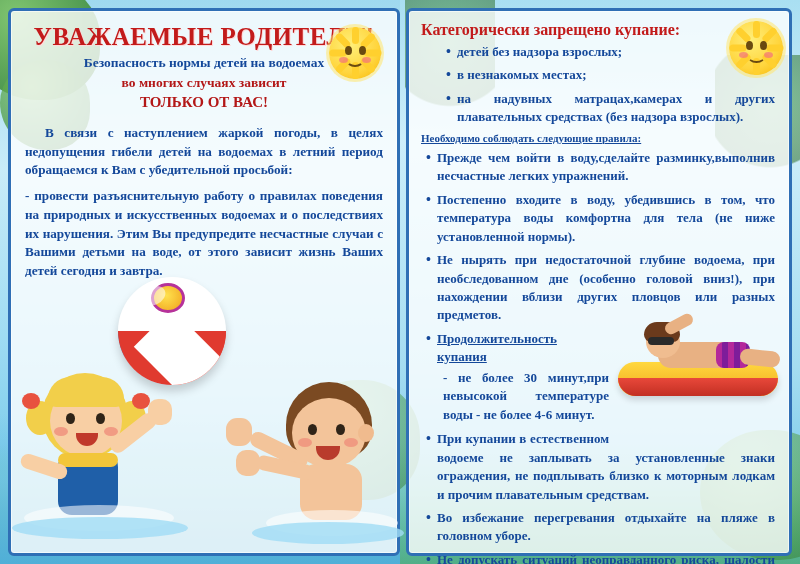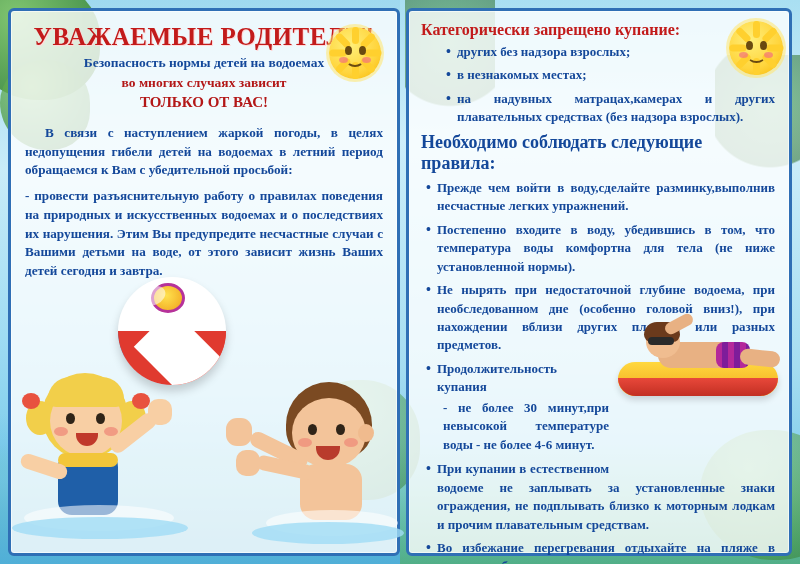--- a/index.html
+++ b/index.html
@@ -95,22 +95,23 @@
   
   .head-red {
     color: #c21b1b;
     font-weight: bold;
     font-size: 16px;
     margin: 2px 0 4px 2px;
   }
   .head-blue {
     color: #14489a;
     font-weight: bold;
-    font-size: 18px;
+    font-size: 11px;
     margin: 4px 0 5px 2px;
+    text-decoration: underline;
   }
   ul.rules {
     list-style: none;
     margin: 0 0 0 0;
     padding: 0 4px 0 6px;
     color: #14489a;
     font-weight: bold;
     font-size: 13px;
     line-height: 1.42;
   }
@@ -261,33 +262,33 @@
         <div class="ray" style="transform:rotate(315deg) translateY(-27px);"></div>
         <div class="eye" style="left:17px; top:20px;"></div>
         <div class="eye" style="left:31px; top:20px;"></div>
         <div class="cheek" style="left:10px; top:31px;"></div>
         <div class="cheek" style="left:35px; top:31px;"></div>
         <div class="smile" style="left:18px; top:27px; width:19px; height:15px;"></div>
       </div>
 
       <div class="head-red" data-name="forbidden-heading">Категорически запрещено купание:</div>
       <ul class="rules" data-name="forbidden-list" style="padding-left:26px;">
-        <li data-name="list-item">других без надзора взрослых;</li>
+        <li data-name="list-item">детей без надзора взрослых;</li>
         <li data-name="list-item">в незнакомых местах;</li>
         <li data-name="list-item">на надувных матрацах,камерах и других плавательных средствах (без надзора взрослых).</li>
       </ul>
 
       <div class="head-blue" data-name="rules-heading">Необходимо соблюдать следующие правила:</div>
 
       <ul class="rules" data-name="rules-list">
         <li data-name="list-item">Прежде чем войти в воду,сделайте разминку,выполнив несчастные легких упражнений.</li>
         <li data-name="list-item">Постепенно входите в воду, убедившись в том, что температура воды комфортна для тела (не ниже установленной нормы).</li>
         <li data-name="list-item">Не нырять при недостаточной глубине водоема, при необследованном дне (особенно головой вниз!), при нахождении вблизи других пловцов или разных предметов.</li>
 
-        <li data-name="list-item-duration" style="margin-bottom:2px;">
+        <li data-name="list-item-duration" style="margin-bottom:2px;text-decoration:underline;">
           
           <span class="float-sunbather" data-name="sunbather-illustration"></span>
           <span data-name="duration-label">Продолжительность купания</span>
         </li>
         <li data-name="list-item-duration-detail" style="list-style:none; padding-left:18px; margin-bottom:6px;">
           <span data-name="duration-detail">- не более 30 минут,при невысокой температуре воды - не более 4-6 минут.</span>
         </li>
 
         <li data-name="list-item">При купании в естественном водоеме не заплывать за установленные знаки ограждения, не подплывать близко к моторным лодкам и прочим плавательным средствам.</li>
         <li data-name="list-item">Во избежание перегревания отдыхайте на пляже в головном уборе.</li>

